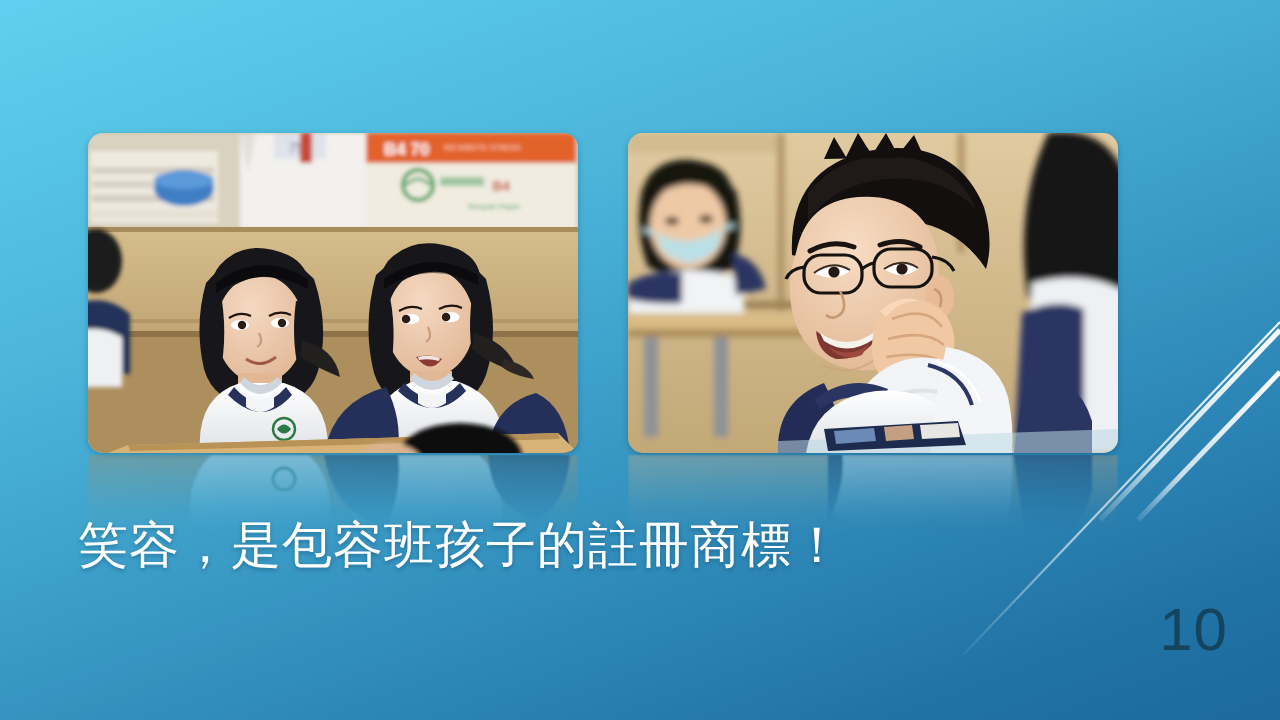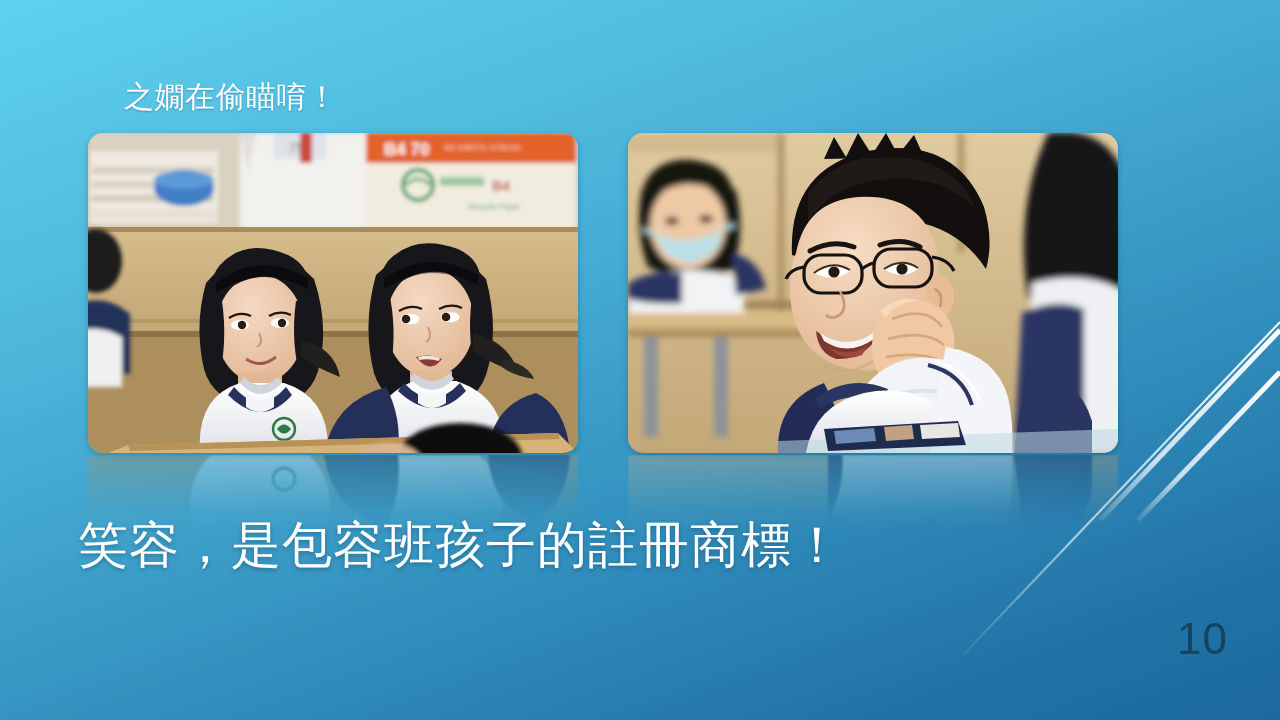--- a/index.html
+++ b/index.html
@@ -88,21 +88,21 @@
     letter-spacing: 1px;
     text-shadow: 0 2px 4px rgba(10,55,90,0.40);
     text-align: center;
   }
   .page-number {
     position: absolute;
     right: 52px;
     bottom: 56px;
     color: #15445f;
     font-family: "Liberation Sans", sans-serif;
-    font-size: 44px;
+    font-size: 60px;
     font-weight: 300;
     letter-spacing: 1px;
   }
 </style>
 </head>
 <body>
 
 <div id="slide">
 
   <svg class="streaks" width="1280" height="720" viewBox="0 0 1280 720" aria-hidden="true">
@@ -435,20 +435,19 @@
           <g>
             <path d="M196 18 L330 10 L338 34 L200 40 Z" fill="#24355c"></path>
             <path d="M206 20 L246 17 L248 30 L208 33 Z" fill="#6b8ab5"></path>
           </g>
           <rect x="0" y="240" width="200" height="80" fill="#d5bb8d"></rect>
         </svg>
       </div>
     </div>
   </div>
 
-  <div class="caption" style="left:124px; top:79px;">之嫺在偷瞄唷！</div>
 
 
   <div class="headline">笑容，是包容班孩子的註冊商標！</div>
 
   <div class="page-number">10</div>
 
 </div>
 
 </body></html>

